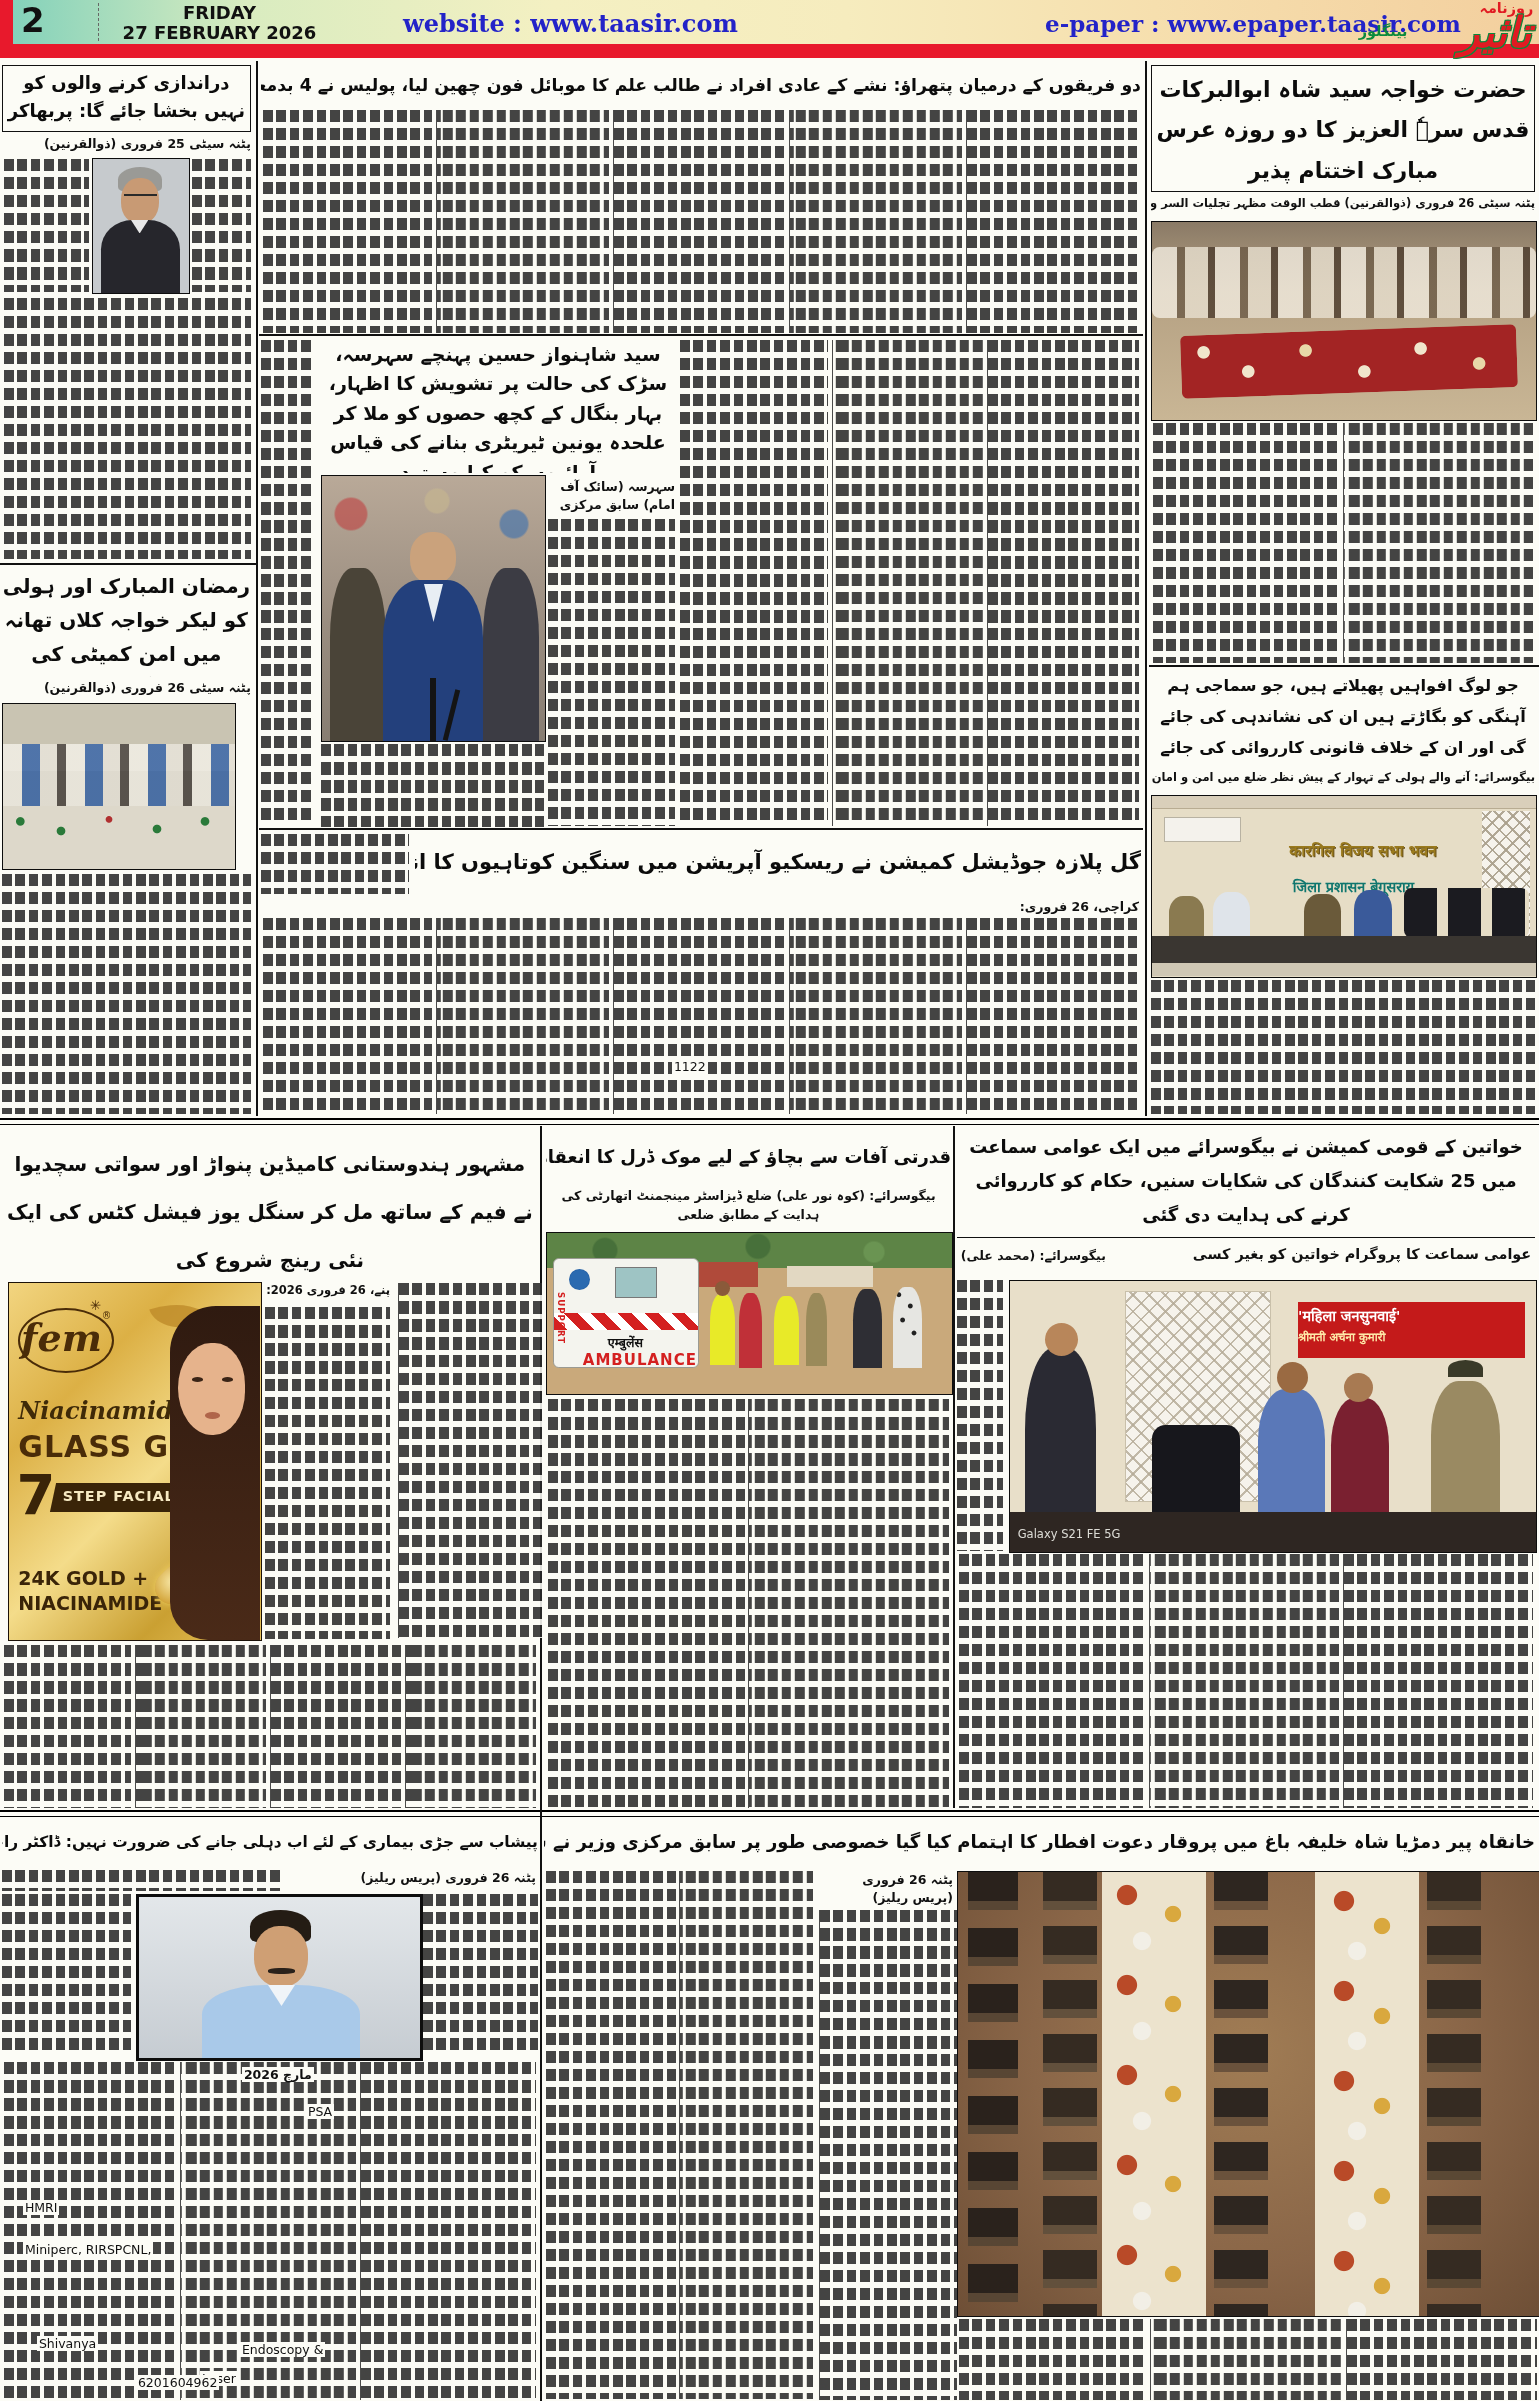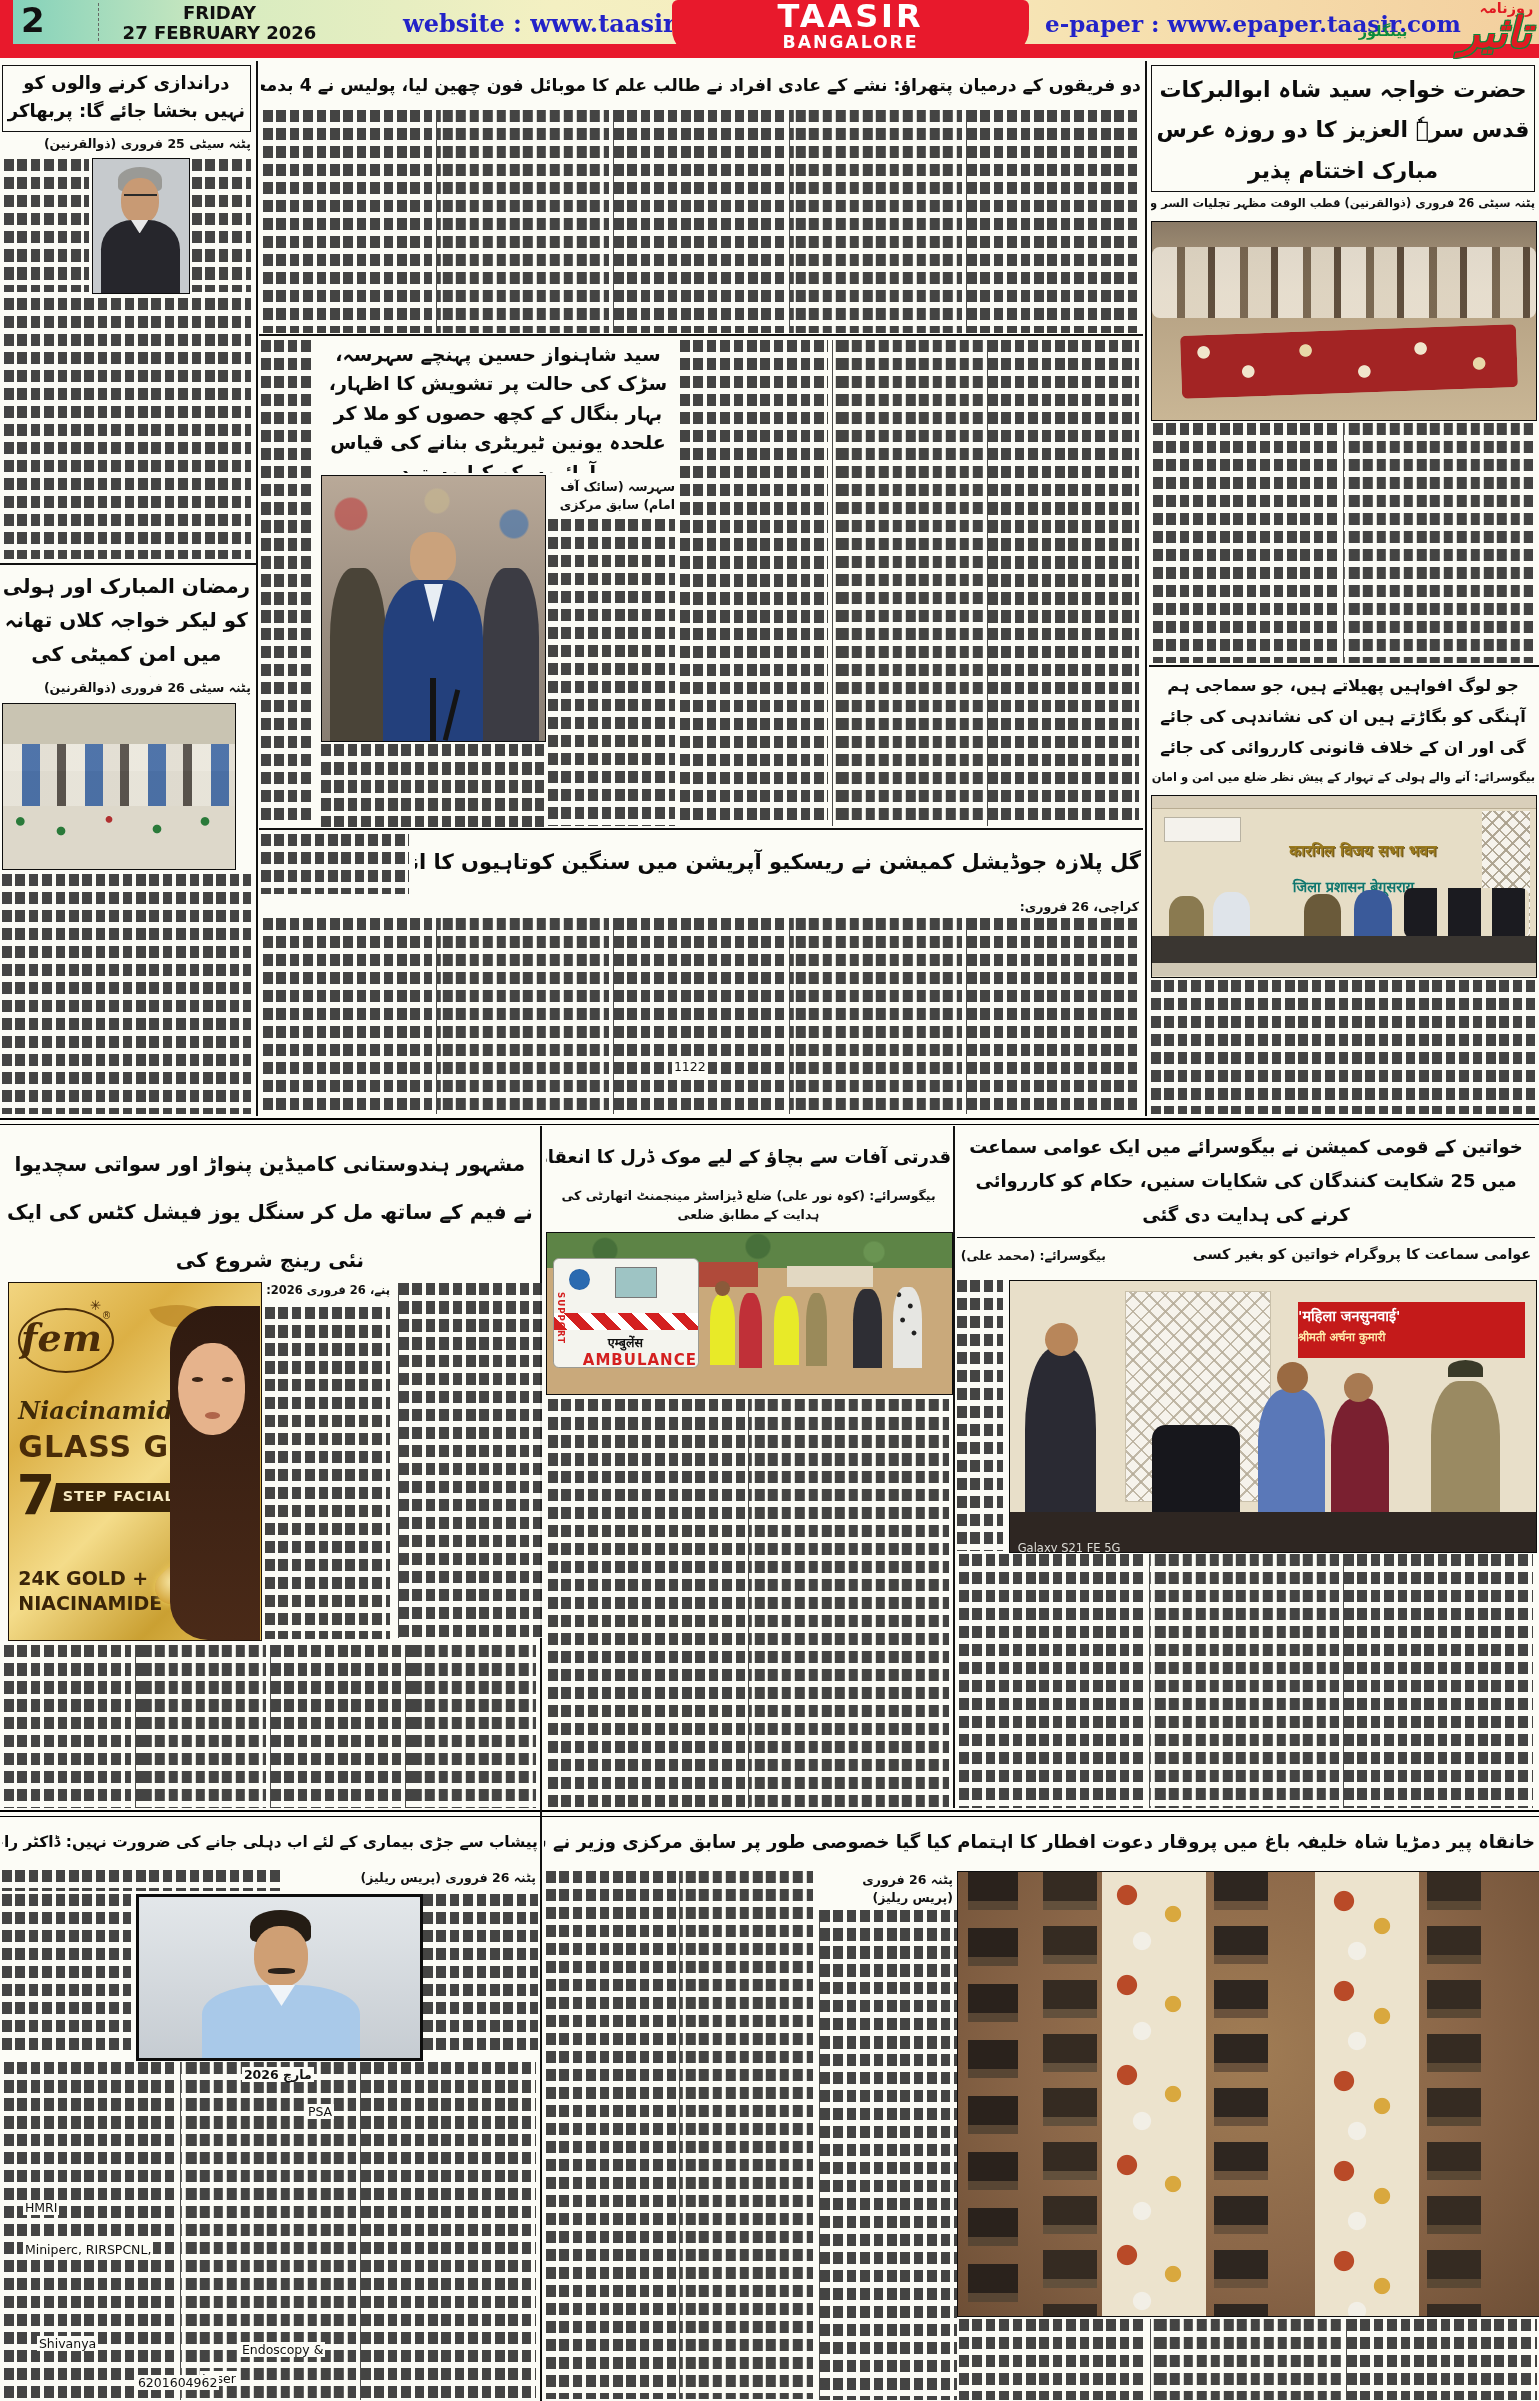--- a/index.html
+++ b/index.html
@@ -32,24 +32,20 @@
 <div id="page">
 
   <div class="abs" style="left:0;top:0;width:1539px;height:44px;background:linear-gradient(90deg,#7fd0ba 0%,#d9ecc0 16%,#f4f0c2 36%,#f6ecbe 55%,#f6dfae 75%,#f3cf9e 100%);"></div>
   <div class="abs" style="left:0;top:0;width:13.4px;height:44px;background:#e8192c;"></div>
   <div class="abs" style="left:21px;top:0;font-size:34px;font-weight:700;">2</div>
   <div class="abs" style="left:98px;top:2.9px;height:38px;border-left:1.9px dashed #666;"></div>
   <div class="abs" style="left:108px;top:1.9px;width:223px;text-align:center;font-size:18px;font-weight:700;">FRIDAY</div>
   <div class="abs" style="left:108px;top:22px;width:223px;text-align:center;font-size:18px;font-weight:700;">27 FEBRUARY 2026</div>
   <div class="abs serifblue" style="left:403px;top:8.6px;font-size:24px;">website : www.taasir.com</div>
   <div class="abs" style="left:0;top:44px;width:1539px;height:14.4px;background:#e8192c;"></div>
-  <div class="abs" style="left:672px;top:0;width:357px;height:58px;background:#e8192c;border-radius:5.8px 5.8px 29px 29px;text-align:center;z-index:3;">
-    <div style="color:#fff;font-size:32px;font-weight:700;letter-spacing:2.9px;line-height:33px;">TAASIR</div>
-    <div style="color:#fff;font-size:17.3px;font-weight:700;letter-spacing:1.9px;line-height:19px;">BANGALORE</div>
-  </div>
   <div class="abs serifblue" style="left:1045px;top:9.6px;font-size:23px;z-index:2;">e-paper : www.epaper.taasir.com</div>
   <div class="abs" style="left:1353px;top:0;width:186px;height:60px;z-index:4;">
     <div style="position:absolute;right:5.8px;top:0;color:#e11b22;font-size:14.4px;font-weight:700;direction:rtl;">روزنامہ</div>
     <div style="position:absolute;left:5.8px;top:23px;color:#0a8a3c;font-size:14.4px;font-weight:700;direction:rtl;">بینگلور</div>
     <div style="position:absolute;right:7.7px;top:7.7px;color:#e11b22;font-size:42px;font-weight:700;font-style:italic;direction:rtl;text-shadow:1px 1px 0 #0a8a3c,-1px -1px 0 #0a8a3c,1px -1px 0 #0a8a3c,-1px 1px 0 #0a8a3c;">تاثیر</div>
   </div>
 
   <div class="vr" style="left:256px;top:61px;height:1055px;"></div>
   <div class="vr" style="left:1145px;top:61px;height:1055px;"></div>
   <div class="hr" style="left:0;top:563px;width:256px;"></div>
@@ -227,21 +223,21 @@
       <div style="color:#ffe9a8;font-size:11.5px;font-weight:700;line-height:13.4px;">श्रीमती अर्चना कुमारी</div>
     </div>
     <div style="position:absolute;left:142px;top:144px;width:88px;height:92px;background:#17171c;border-radius:13.4px 13.4px 0 0;"></div>
     <div style="position:absolute;left:248px;top:108px;width:67px;height:129px;background:#5a78b8;border-radius:40% 40% 0 0;"></div>
     <div style="position:absolute;left:267px;top:81px;width:31px;height:31px;background:#9a6a42;border-radius:50%;"></div>
     <div style="position:absolute;left:321px;top:117px;width:58px;height:119px;background:#7a2030;border-radius:40% 40% 0 0;"></div>
     <div style="position:absolute;left:334px;top:92px;width:29px;height:29px;background:#a87a52;border-radius:50%;"></div>
     <div style="position:absolute;left:421px;top:100px;width:69px;height:136px;background:#9a8a62;border-radius:40% 40% 0 0;"></div>
     <div style="position:absolute;left:438px;top:79px;width:35px;height:17.3px;background:#3a3a28;border-radius:50% 50% 0 0;"></div>
     <div style="position:absolute;left:0;top:231px;width:526px;height:40px;background:#2e2622;"></div>
-    <div style="position:absolute;left:7.7px;top:260px;color:#f0f0ea;font-size:11.5px;opacity:.9;">Galaxy S21 FE 5G</div>
+    <div style="position:absolute;left:7.7px;top:246px;color:#f0f0ea;font-size:11.5px;opacity:.9;">Galaxy S21 FE 5G</div>
   </div>
   <div class="cols" style="left:957px;top:1554px;width:578px;height:254px;">
     <div class="txt"></div>
     <div class="txt"></div>
     <div class="txt"></div>
   </div>
 
   <div class="hl nw" style="left:1.9px;top:1816px;width:536px;height:52px;font-size:15.4px;line-height:52px;">پیشاب سے جڑی بیماری کے لئے اب دہلی جانے کی ضرورت نہیں: ڈاکٹر راجیو کمار</div>
   <div class="by" style="left:288px;top:1870px;width:248px;height:19px;">پٹنہ 26 فروری (پریس ریلیز)</div>
   <div class="txt abs" style="left:1.9px;top:1870px;width:279px;height:21px;"></div>

